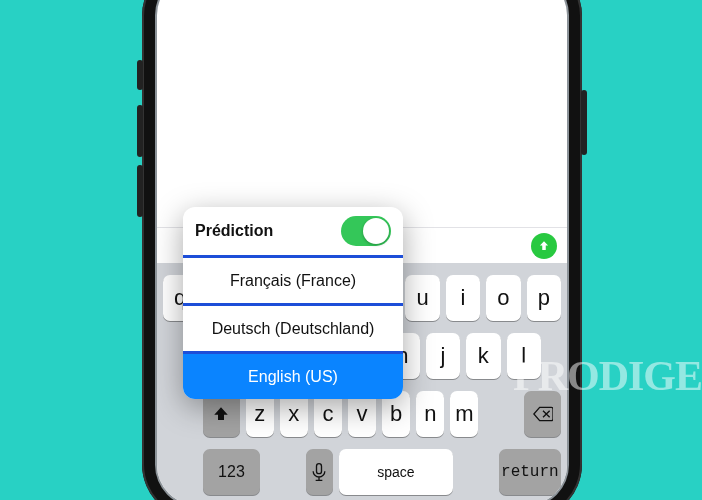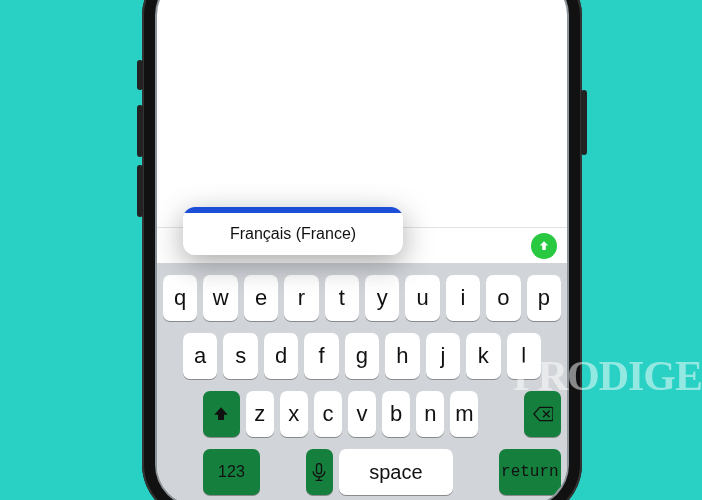--- a/index.html
+++ b/index.html
@@ -83,28 +83,28 @@
     border-radius: 7px;
     display: flex;
     align-items: center;
     justify-content: center;
     font-size: 22px;
     color: #111;
     box-shadow: 0 1px 0 rgba(0,0,0,.35);
     font-weight: 300;
   }
   .key.mod {
-    background: #15803d;
+    background: #a3a3a3;
     font-size: 16px;
     color: #111;
     margin-left: 40px;
   }
   .key.space {
     flex: 4.2;
-    font-size: 20px;
+    font-size: 14px;
     font-weight: 400;
   }
   .key.ret { flex: 2.3; font-size: 16px; font-family: Liberation Mono, monospace; }
   .key.num { flex: 2.1; font-size: 16px; }
   .key.globe { flex: 1.0; font-size: 18px; }
   .key.shift { flex: 1.3; }
   .key.del { flex: 1.3; }
   .popup {
     position: absolute;
     left: 26px;
@@ -116,21 +116,21 @@
     overflow: hidden;
     z-index: 50;
   }
   .popup-row {
     height: 48px;
     display: flex;
     align-items: center;
     justify-content: center;
     font-size: 16px;
     color: #111;
-    border-top: 6px solid #1d4ed8;
+    border-top: 3px solid #1d4ed8;
   }
   .popup-row.header {
     justify-content: space-between;
     padding: 0 12px;
     font-weight: 600;
     border-top: none;
   }
   .popup-row.selected {
     background: #0a84ff;
     color: #fff;
@@ -233,20 +233,28 @@
             <rect x="9" y="2" width="6" height="12" rx="3" fill="none" stroke="#111" stroke-width="1.6"></rect>
             <path d="M5 11a7 7 0 0 0 14 0M12 18v4M8 22h8" fill="none" stroke="#111" stroke-width="1.6"></path>
           </svg>
         </div>
         <div class="key space">space</div>
         <div class="key mod ret">return</div>
       </div>
     </div>
 
     <div class="popup">
+      <div class="popup-row header">
+        <span>Prédiction</span>
+        <div class="toggle">
+          <div class="knob"></div>
+        </div>
+      </div>
       <div class="popup-row">Français (France)</div>
+      <div class="popup-row">Deutsch (Deutschland)</div>
+      <div class="popup-row selected">English (US)</div>
     </div>
   </div>
 </div>
 
 <div class="watermark">
   <div class="l1">PRODIGE</div>
 </div>
 
 </body></html>

